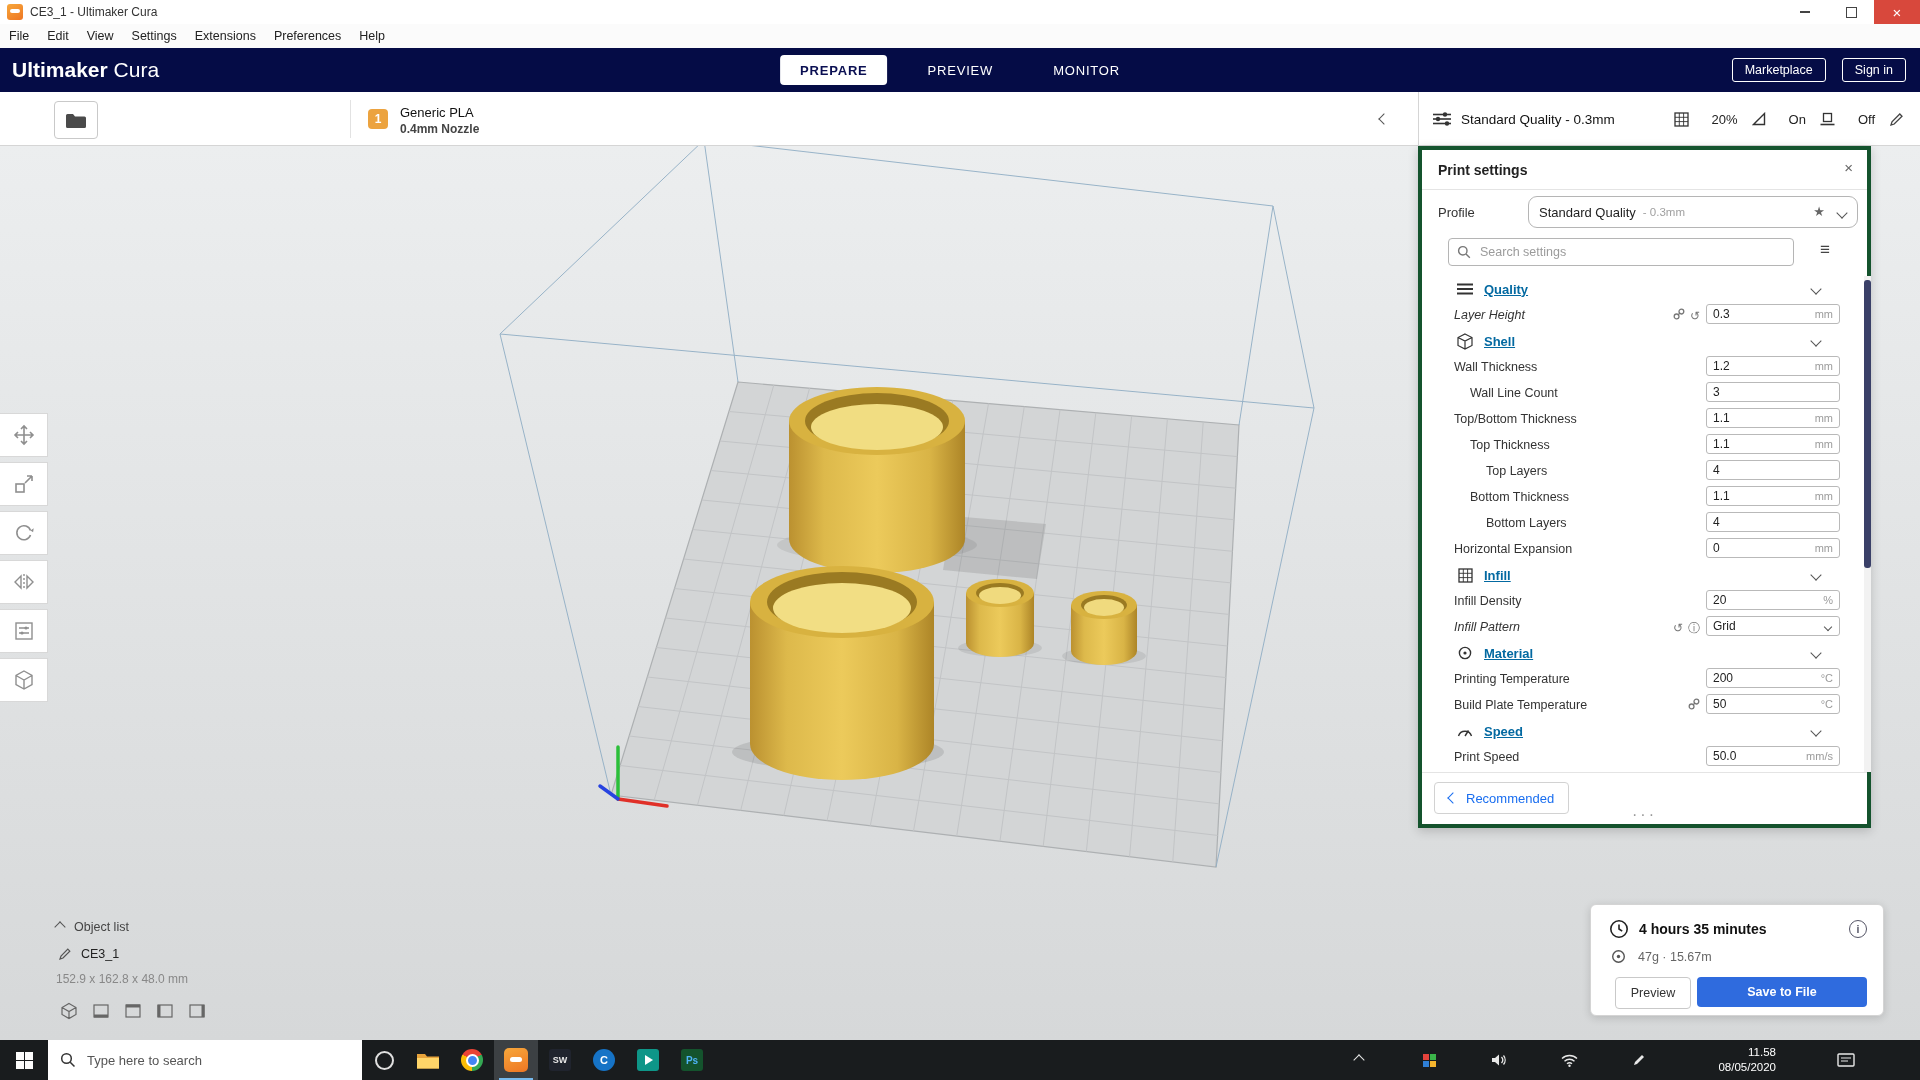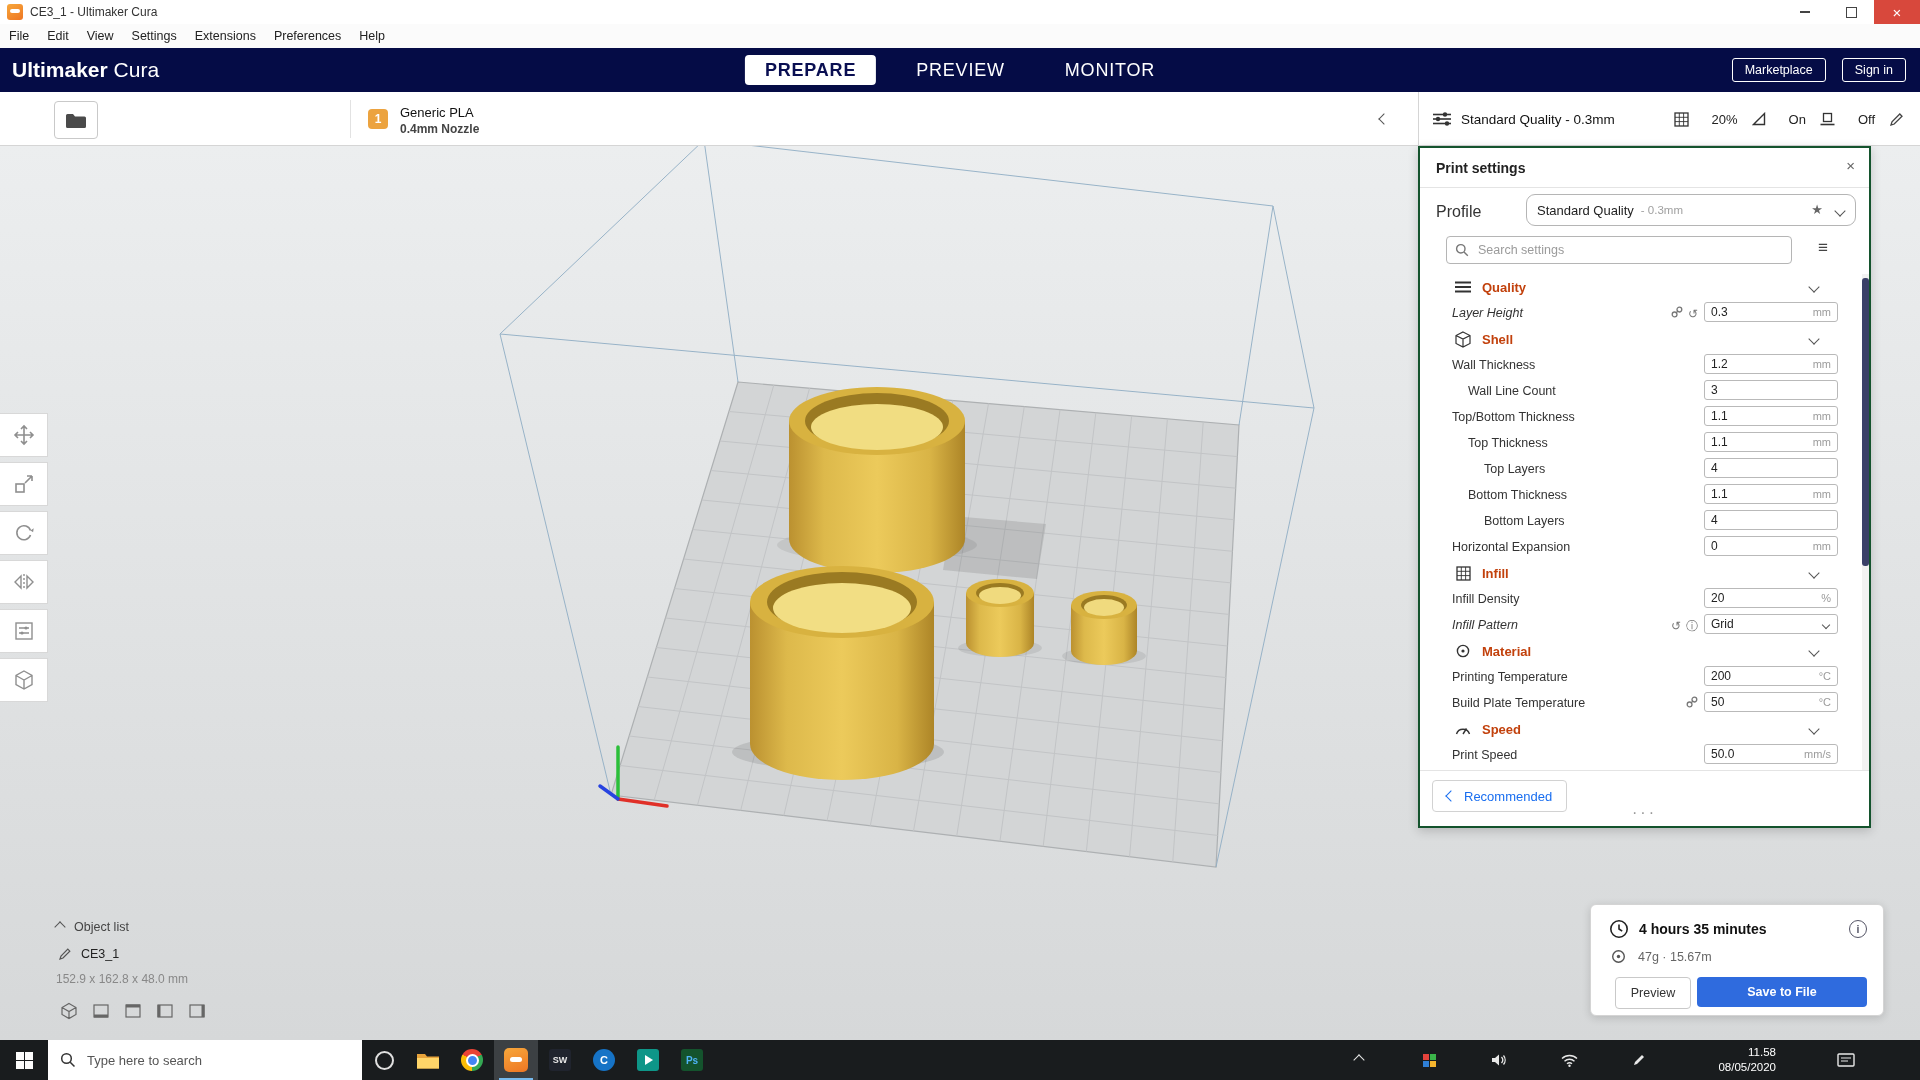--- a/index.html
+++ b/index.html
@@ -33,21 +33,21 @@
   
   #menubar{left:0;top:24px;width:1920px;height:24px;background:#fbfbfb;display:flex;align-items:center;}
   .menu-item{padding:0 9px;font-size:12.5px;color:#222;line-height:24px;}
 
   
   #header{left:0;top:48px;width:1920px;height:44px;background:#050c46;}
   #brand{left:12px;top:0;height:44px;line-height:44px;color:#fff;font-size:21px;}
   #brand b{font-weight:bold;} #brand span{font-weight:300;}
   #stage-tabs{left:50%;top:7px;transform:translateX(-50%);display:flex;gap:20px;}
   .stage-tab{height:30px;padding:0 20px;display:flex;align-items:center;color:#fff;
-     font-size:18px;letter-spacing:0.8px;font-weight:500;border-radius:4px;}
+     font-size:13px;letter-spacing:0.8px;font-weight:500;border-radius:4px;}
   .stage-tab.active{background:#fff;color:#0a0f52;font-weight:bold;}
   #header-actions{right:14px;top:10px;display:flex;gap:16px;}
   .hdr-btn{border:1px solid #fff;border-radius:3px;color:#fff;font-size:12.5px;padding:4px 12px;}
 
   
   #toolbar{left:0;top:92px;width:1920px;height:54px;background:#fff;border-bottom:1px solid #d5d5d5;box-sizing:border-box;}
   #open-btn{left:54px;top:9px;width:42px;height:36px;border:1px solid #c9c9c9;border-radius:4px;
      display:flex;align-items:center;justify-content:center;}
   #printer-sel{left:104px;top:0;width:246px;height:54px;}
   #printer-name{left:22px;top:0;height:54px;line-height:54px;font-size:13.5px;color:#111;}
@@ -73,41 +73,41 @@
   #viewport{left:0;top:146px;width:1920px;height:894px;background:linear-gradient(#eceeef,#d6d8d9);}
 
   
   #objlist-toggle{left:56px;top:920px;display:flex;align-items:center;gap:10px;font-size:12.5px;color:#444;}
   #obj-name-row{left:58px;top:947px;display:flex;align-items:center;gap:9px;font-size:12.5px;color:#222;}
   #obj-dims{left:56px;top:972px;font-size:12px;color:#888;}
   #view-presets{left:58px;top:1000px;display:flex;gap:10px;}
   .view-btn{width:22px;height:22px;display:flex;align-items:center;justify-content:center;}
 
   
-  #ps-panel{left:1418px;top:146px;width:453px;height:682px;background:#fff;border:2px solid #14532d;
+  #ps-panel{left:1418px;top:146px;width:453px;height:682px;background:#fff;border:4px solid #14532d;
      box-sizing:border-box;box-shadow:0 3px 10px rgba(0,0,0,.18);z-index:10;}
   #ps-header{left:0;top:0;width:100%;height:40px;border-bottom:1px solid #e4e4e4;box-sizing:border-box;}
   #ps-title{left:16px;top:0;line-height:40px;font-size:14px;font-weight:600;color:#222;}
   #ps-close{right:14px;top:9px;font-size:15px;color:#666;}
-  #profile-label{left:16px;top:55px;font-size:16px;color:#333;}
+  #profile-label{left:16px;top:55px;font-size:13px;color:#333;}
   #profile-dd{left:106px;top:46px;width:330px;height:32px;border:1px solid #b5b5b5;border-radius:9px;
      box-sizing:border-box;display:flex;align-items:center;}
   #profile-value{margin-left:10px;font-size:13px;color:#222;}
   #profile-detail{margin-left:7px;font-size:11.5px;color:#a0a0a0;}
   #profile-star{position:absolute;right:32px;top:7px;font-size:13px;color:#666;}
   #profile-dd .chev{position:absolute;right:11px;top:12px;}
   #search-box{left:26px;top:88px;width:346px;height:28px;border:1px solid #b5b5b5;border-radius:4px;
      box-sizing:border-box;display:flex;align-items:center;gap:7px;padding-left:8px;}
   #search-box input{width:280px;font-size:12.5px;color:#333;}
   #search-box input::placeholder{color:#9b9b9b;}
   #ps-menu{left:398px;top:90px;font-size:17px;color:#444;}
   #settings-list{left:0;top:126px;width:440px;height:496px;overflow:hidden;}
   .set-header{height:26px;display:flex;align-items:center;position:relative;}
   .sec-icon{width:18px;display:flex;justify-content:center;margin-left:34px;margin-right:10px;}
-  .sec-label{font-size:13px;font-weight:bold;color:#c2410c;}
+  .sec-label{font-size:13px;font-weight:bold;color:#0369a1;text-decoration:underline;}
   .set-header .chev{margin-left:auto;margin-right:42px;}
   .set-row{height:26px;position:relative;display:flex;align-items:center;}
   .row-label{font-size:12.5px;color:#333;white-space:nowrap;}
   .row-label.it{font-style:italic;}
   .row-icons{position:absolute;right:162px;display:flex;gap:5px;align-items:center;}
   .glyph{font-size:12px;color:#777;line-height:1;}
   .field{position:absolute;left:284px;top:2px;width:134px;height:20px;border:1px solid #b9b9b9;
      border-radius:3px;background:#fff;display:flex;align-items:center;box-sizing:border-box;}
   .fval{margin-left:6px;font-size:12px;color:#222;}
   .funit{position:absolute;right:6px;font-size:11px;color:#9b9b9b;}

